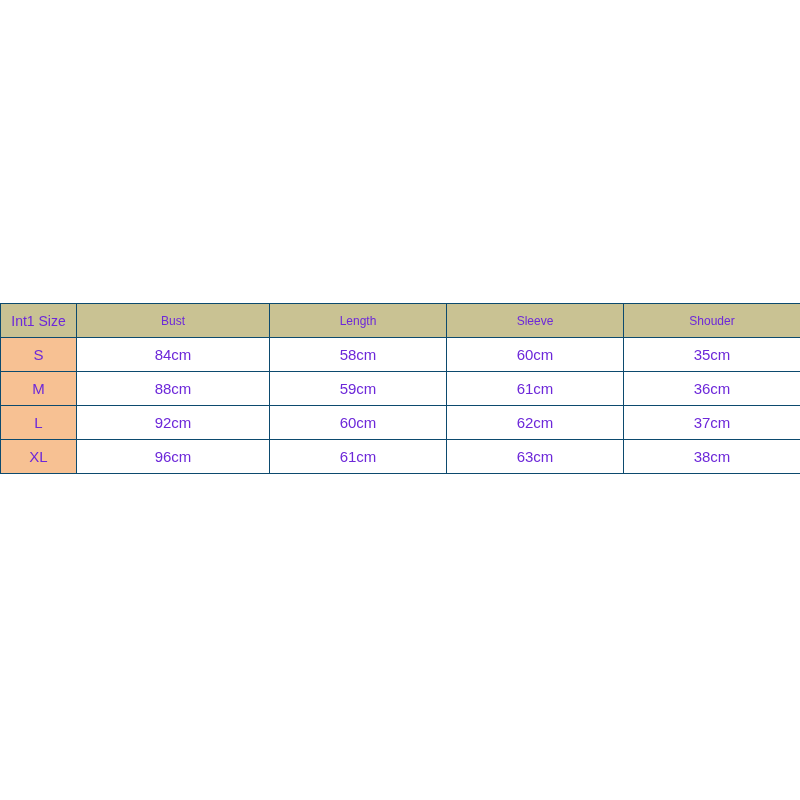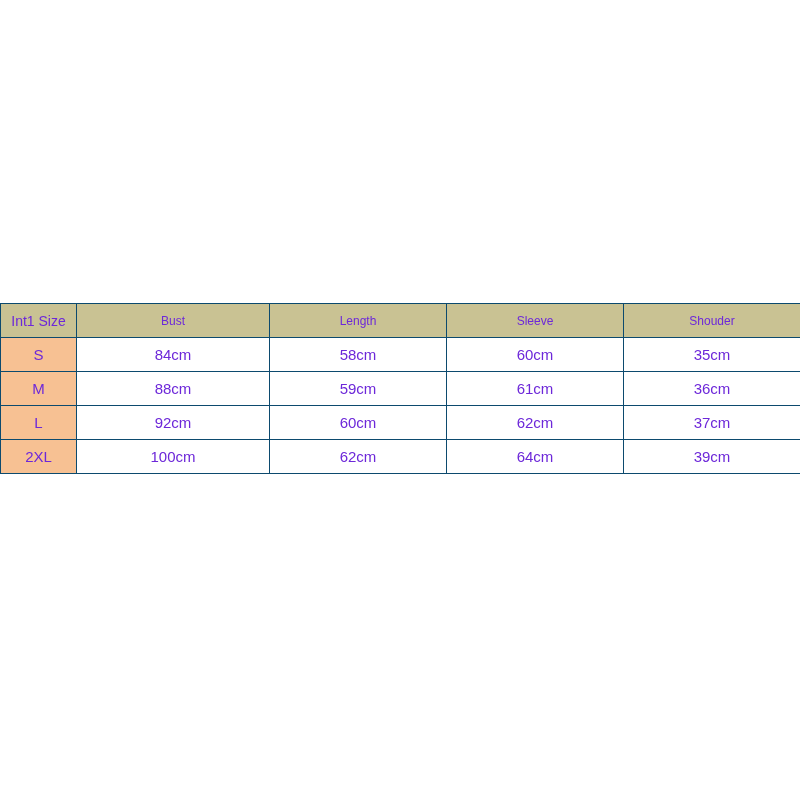--- a/index.html
+++ b/index.html
@@ -103,23 +103,23 @@
           <td class="val-cell">36cm</td>
         </tr>
         <tr>
           <td class="size-cell">L</td>
           <td class="val-cell">92cm</td>
           <td class="val-cell">60cm</td>
           <td class="val-cell">62cm</td>
           <td class="val-cell">37cm</td>
         </tr>
         <tr>
-          <td class="size-cell">2XL</td>
-          <td class="val-cell">100cm</td>
-          <td class="val-cell">62cm</td>
-          <td class="val-cell">64cm</td>
-          <td class="val-cell">39cm</td>
+          <td class="size-cell">XL</td>
+          <td class="val-cell">96cm</td>
+          <td class="val-cell">61cm</td>
+          <td class="val-cell">63cm</td>
+          <td class="val-cell">38cm</td>
         </tr>
       </tbody>
     </table>
   </div>
 
 </div>
 
 </body></html>

